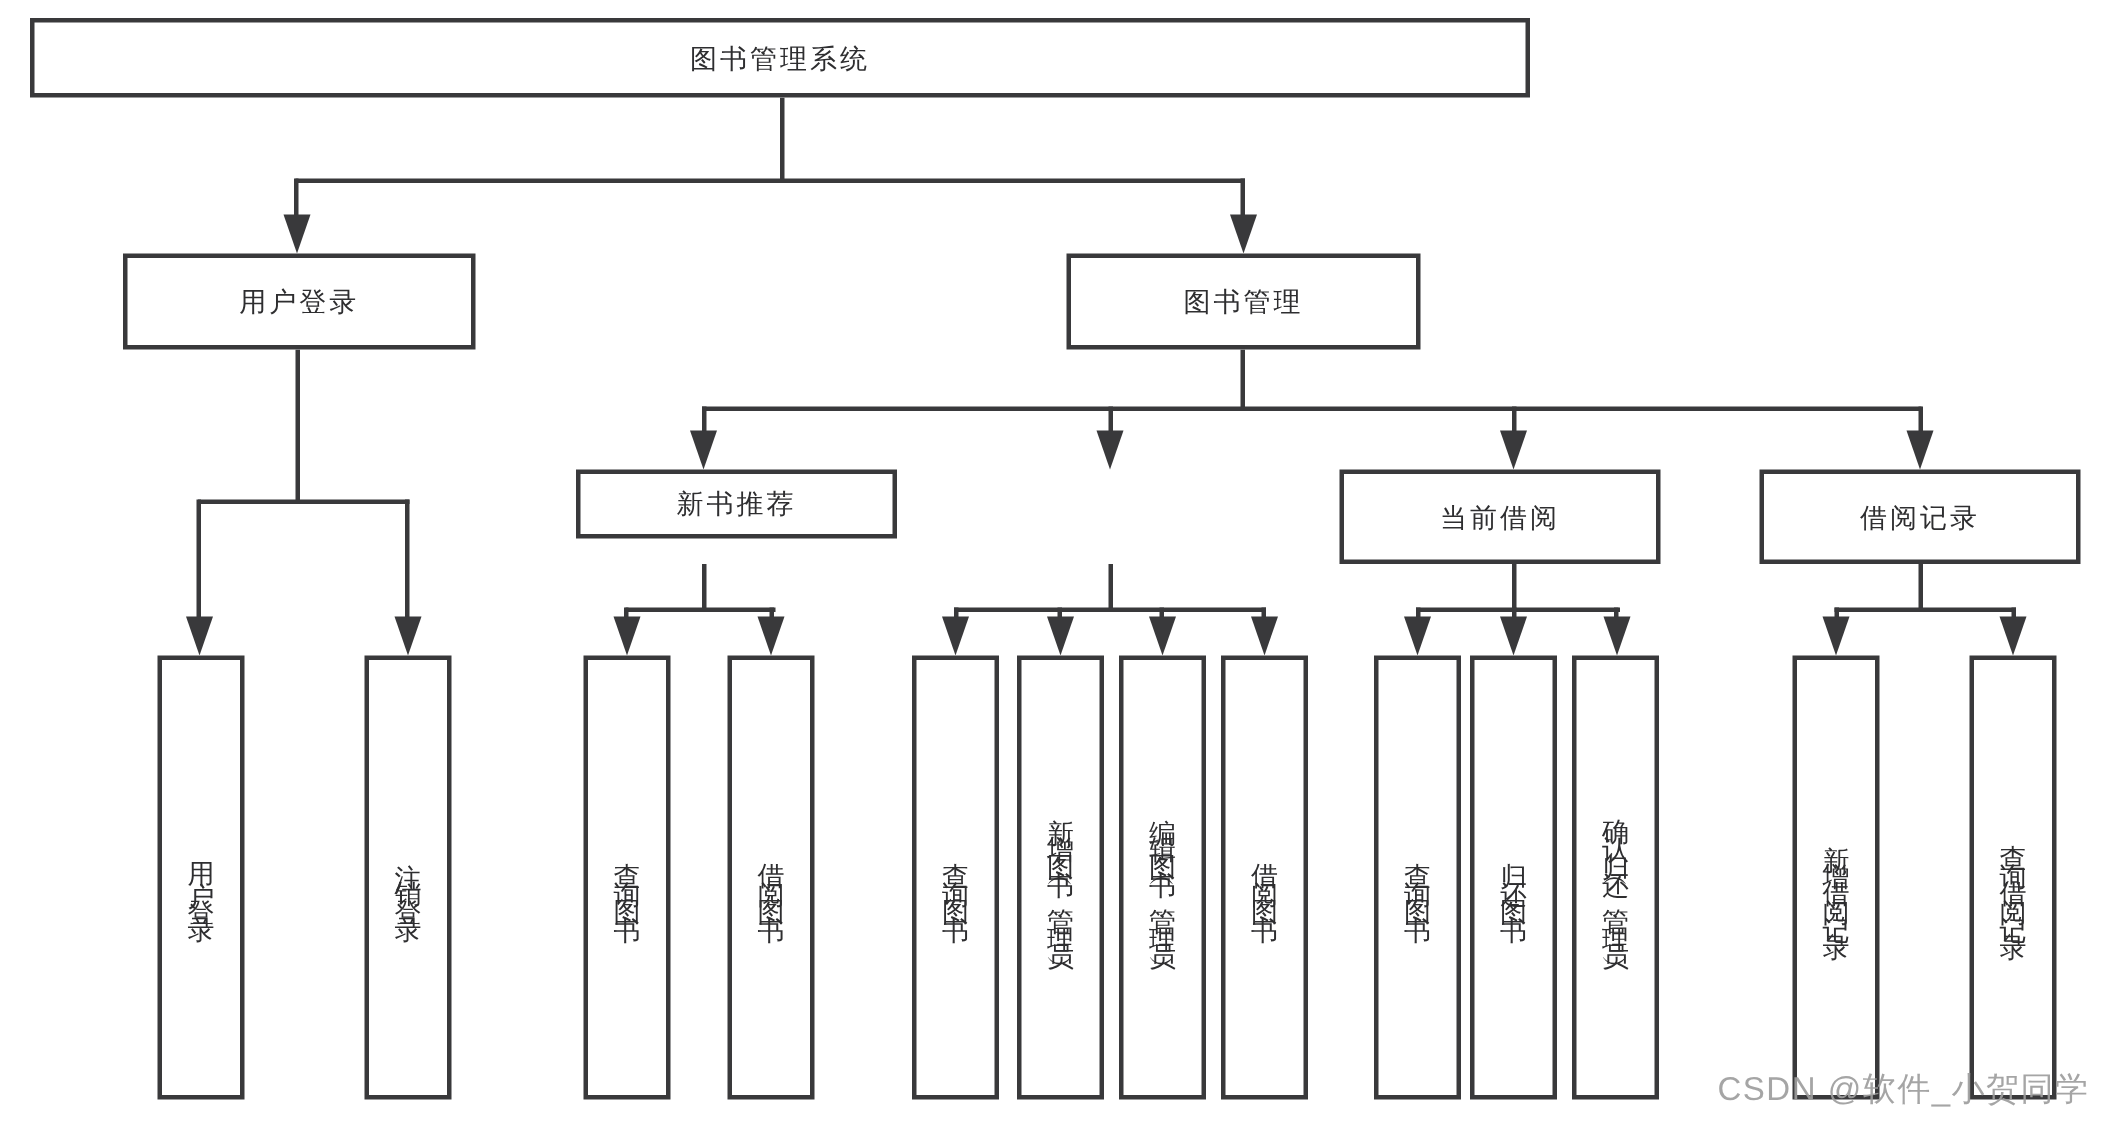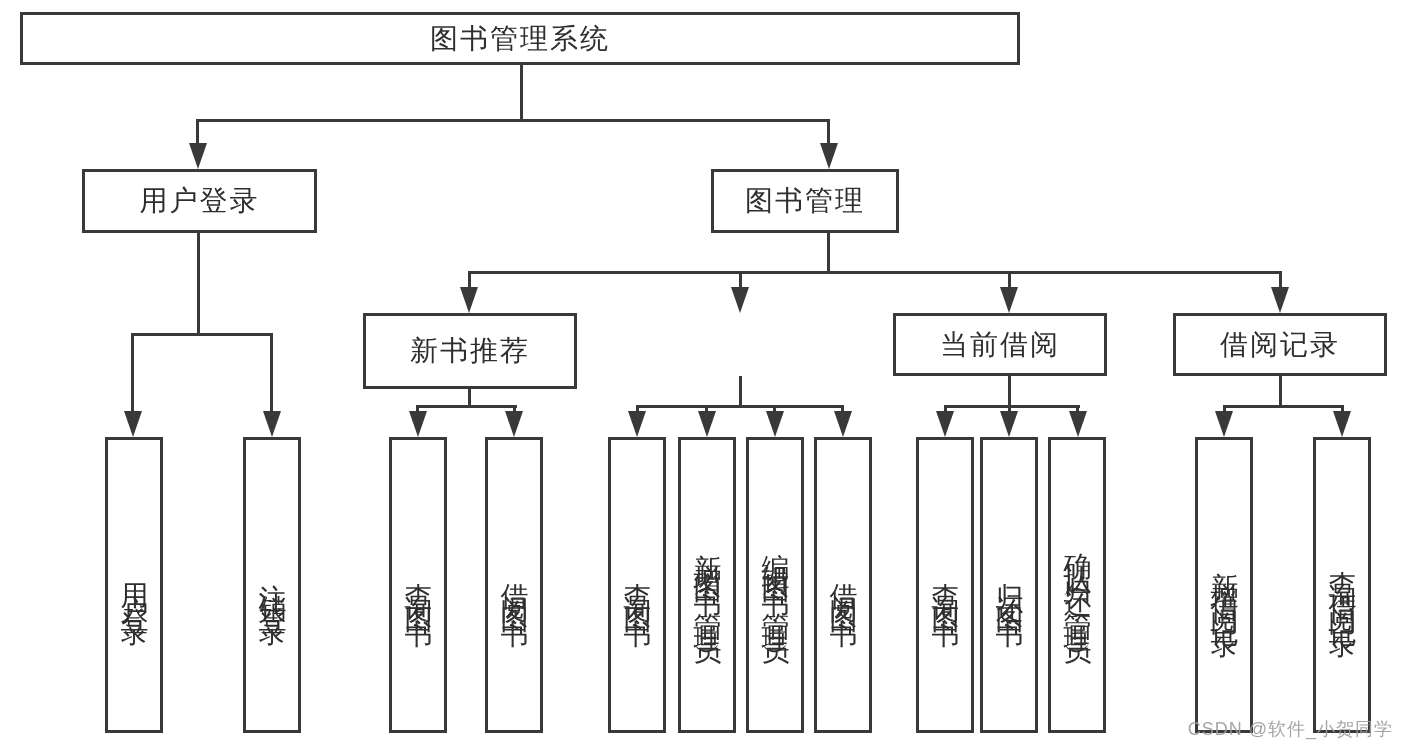--- a/index.html
+++ b/index.html
@@ -9,75 +9,75 @@
   html,body{margin:0;padding:0;background:#ffffff;}
   body{
     width:1405px;height:747px;position:relative;overflow:hidden;
     font-family:"Liberation Sans","DejaVu Sans",sans-serif;
   }
   .canvas{position:absolute;left:0;top:0;width:1405px;height:747px;}
   .box{
     position:absolute;box-sizing:border-box;
     background:#ffffff;border:3px solid var(--line);
     display:flex;align-items:center;justify-content:center;
-    color:var(--text);font-size:28px;letter-spacing:2px;
+    color:var(--text);font-size:18px;letter-spacing:2px;
     z-index:2;
   }
   .box.v{
     writing-mode:vertical-rl;text-orientation:mixed;
     letter-spacing:12px;line-height:1;
   }
   .vl{position:absolute;width:3px;background:var(--line);z-index:1;}
   .hl{position:absolute;height:3px;background:var(--line);z-index:1;}
   .ah{
     position:absolute;width:0;height:0;z-index:1;
     border-left:9px solid transparent;border-right:9px solid transparent;
     border-top:26px solid var(--line);
   }
   .watermark{
     position:absolute;right:12px;bottom:6px;z-index:5;
-    font-size:18px;color:rgba(157,157,157,0.92);letter-spacing:1px;
+    font-size:22px;color:rgba(157,157,157,0.92);letter-spacing:1px;
   }
 </style>
 </head>
 <body>
 
 <div class="canvas">
 
   <div class="box" style="left:20px;top:12px;width:1000px;height:53px">图书管理系统</div>
 
   <div class="vl" style="left:520px;top:65px;height:57px"></div>
   <div class="hl" style="left:197px;top:119px;width:633px"></div>
   <div class="vl" style="left:196px;top:119px;height:30px"></div>
   <div class="ah" style="left:189px;top:143px"></div>
   <div class="vl" style="left:827px;top:119px;height:30px"></div>
   <div class="ah" style="left:820px;top:143px"></div>
 
   <div class="box" style="left:82px;top:169px;width:235px;height:64px">用户登录</div>
-  <div class="box" style="left:711px;top:169px;width:188px;height:64px">图书管理</div>
+  <div class="box" style="left:711px;top:169px;width:236px;height:64px">图书管理</div>
 
   <div class="vl" style="left:197px;top:233px;height:103px"></div>
   <div class="hl" style="left:132px;top:333px;width:141px"></div>
   <div class="vl" style="left:131px;top:333px;height:80px"></div>
   <div class="ah" style="left:124px;top:411px"></div>
   <div class="vl" style="left:270px;top:333px;height:80px"></div>
   <div class="ah" style="left:263px;top:411px"></div>
 
   <div class="vl" style="left:827px;top:233px;height:41px"></div>
   <div class="hl" style="left:468px;top:271px;width:813px"></div>
   <div class="vl" style="left:468px;top:271px;height:18px"></div>
   <div class="ah" style="left:460px;top:287px"></div>
   <div class="vl" style="left:739px;top:271px;height:18px"></div>
   <div class="ah" style="left:731px;top:287px"></div>
   <div class="vl" style="left:1008px;top:271px;height:18px"></div>
   <div class="ah" style="left:1000px;top:287px"></div>
   <div class="vl" style="left:1279px;top:271px;height:18px"></div>
   <div class="ah" style="left:1271px;top:287px"></div>
 
-  <div class="box" style="left:363px;top:313px;width:214px;height:76px">新书推荐</div>
+  <div class="box" style="left:384px;top:313px;width:214px;height:46px">新书推荐</div>
   <div class="box" style="left:893px;top:313px;width:214px;height:63px">当前借阅</div>
   <div class="box" style="left:1173px;top:313px;width:214px;height:63px">借阅记录</div>
 
   <div class="vl" style="left:468px;top:376px;height:32px"></div>
   <div class="hl" style="left:417px;top:405px;width:100px"></div>
   <div class="vl" style="left:416px;top:405px;height:10px"></div>
   <div class="ah" style="left:409px;top:411px"></div>
   <div class="vl" style="left:513px;top:405px;height:10px"></div>
   <div class="ah" style="left:505px;top:411px"></div>
 

